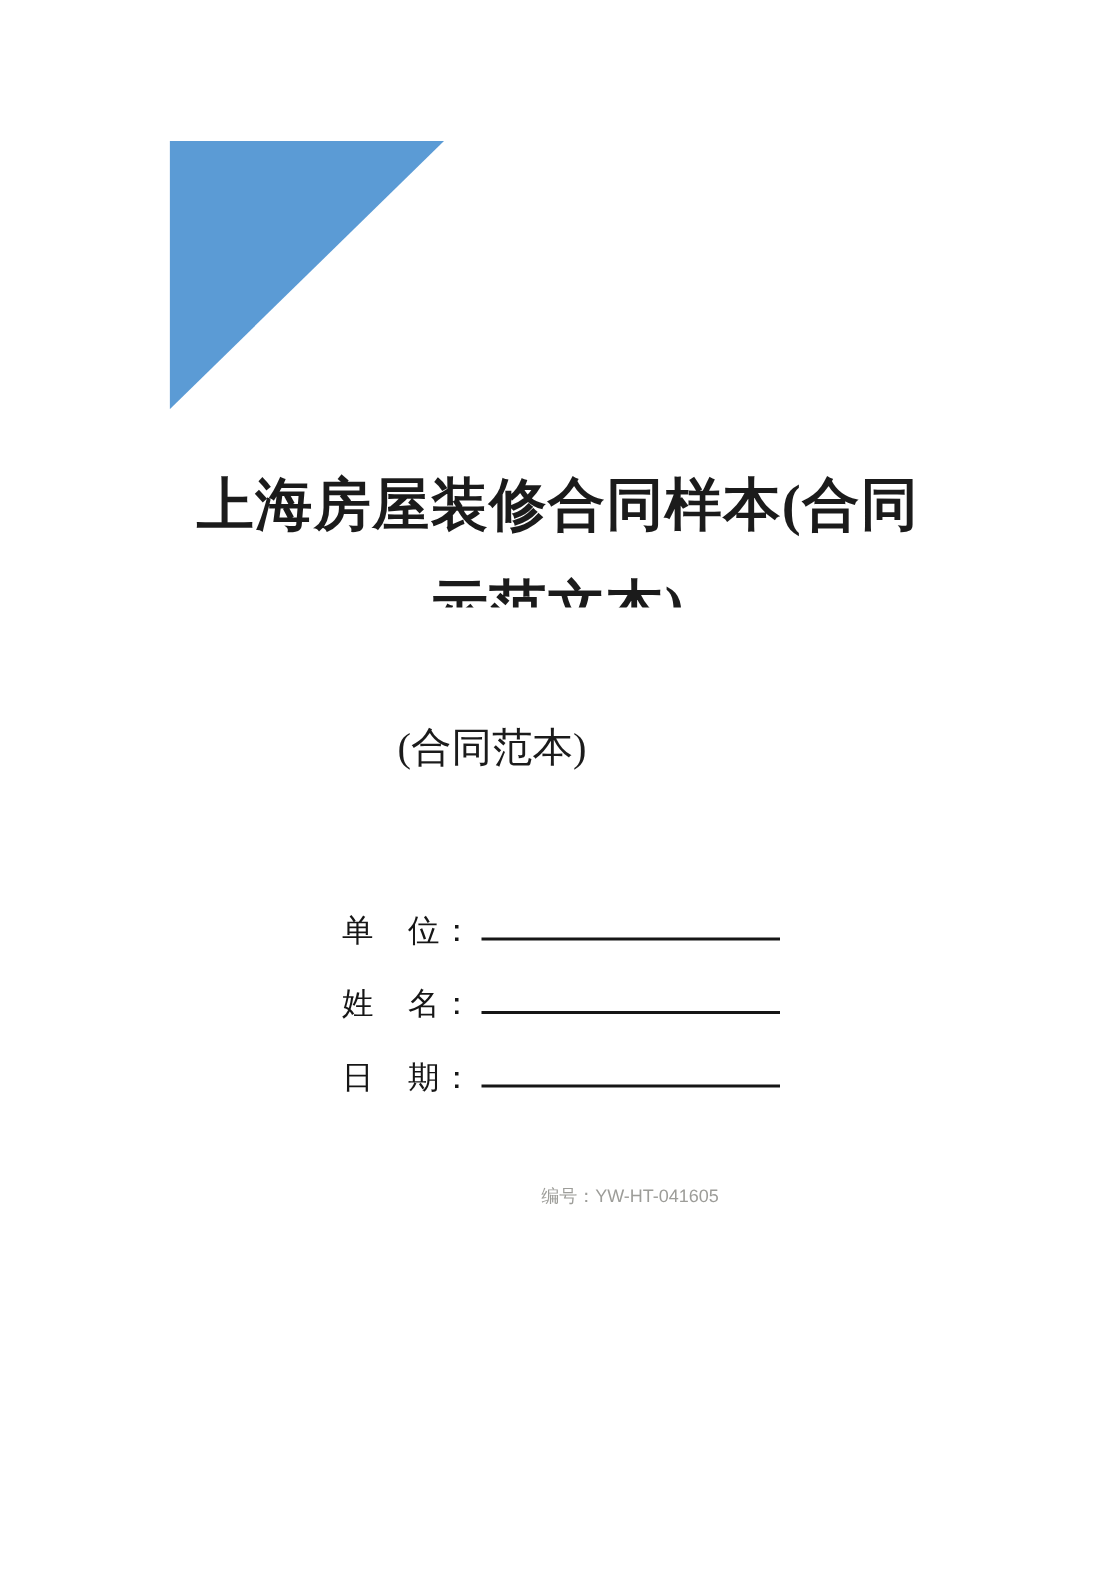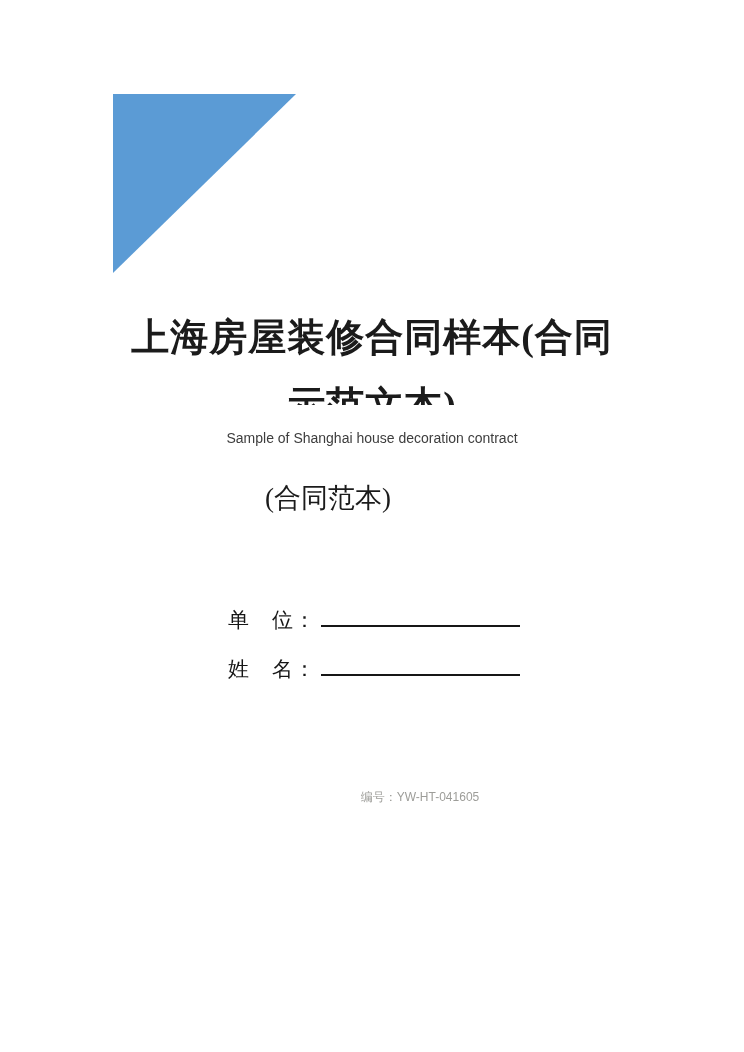--- a/index.html
+++ b/index.html
@@ -98,28 +98,30 @@
 </style>
 </head>
 <body>
 
 <div id="page" style="background-color: rgb(255, 255, 255);">
 
   <div id="corner-triangle" style="background-color: rgb(91, 155, 213);"></div>
 
   <h1 id="doc-title" style="color: rgb(27, 27, 27);">上海房屋装修合同样本(合同示范文本)</h1>
 
-  <div id="subtitle-en" style="color: rgb(61, 61, 61);">Sample of Shanghai house decoration contract</div>
 
   <h2 id="subtitle-cn" style="color: rgb(27, 27, 27);">(合同范本)</h2>
 
   <div id="signature-form">
     <div class="form-row">
       <span class="row-label">单　位：</span><span class="blank-line"></span>
     </div>
     <div class="form-row">
       <span class="row-label">姓　名：</span><span class="blank-line"></span>
     </div>
+    <div class="form-row">
+      <span class="row-label">日　期：</span><span class="blank-line"></span>
+    </div>
   </div>
 
   <div id="doc-number" style="color: rgb(157, 157, 153);">编号：YW-HT-041605</div>
 
 </div>
 
 </body></html>

